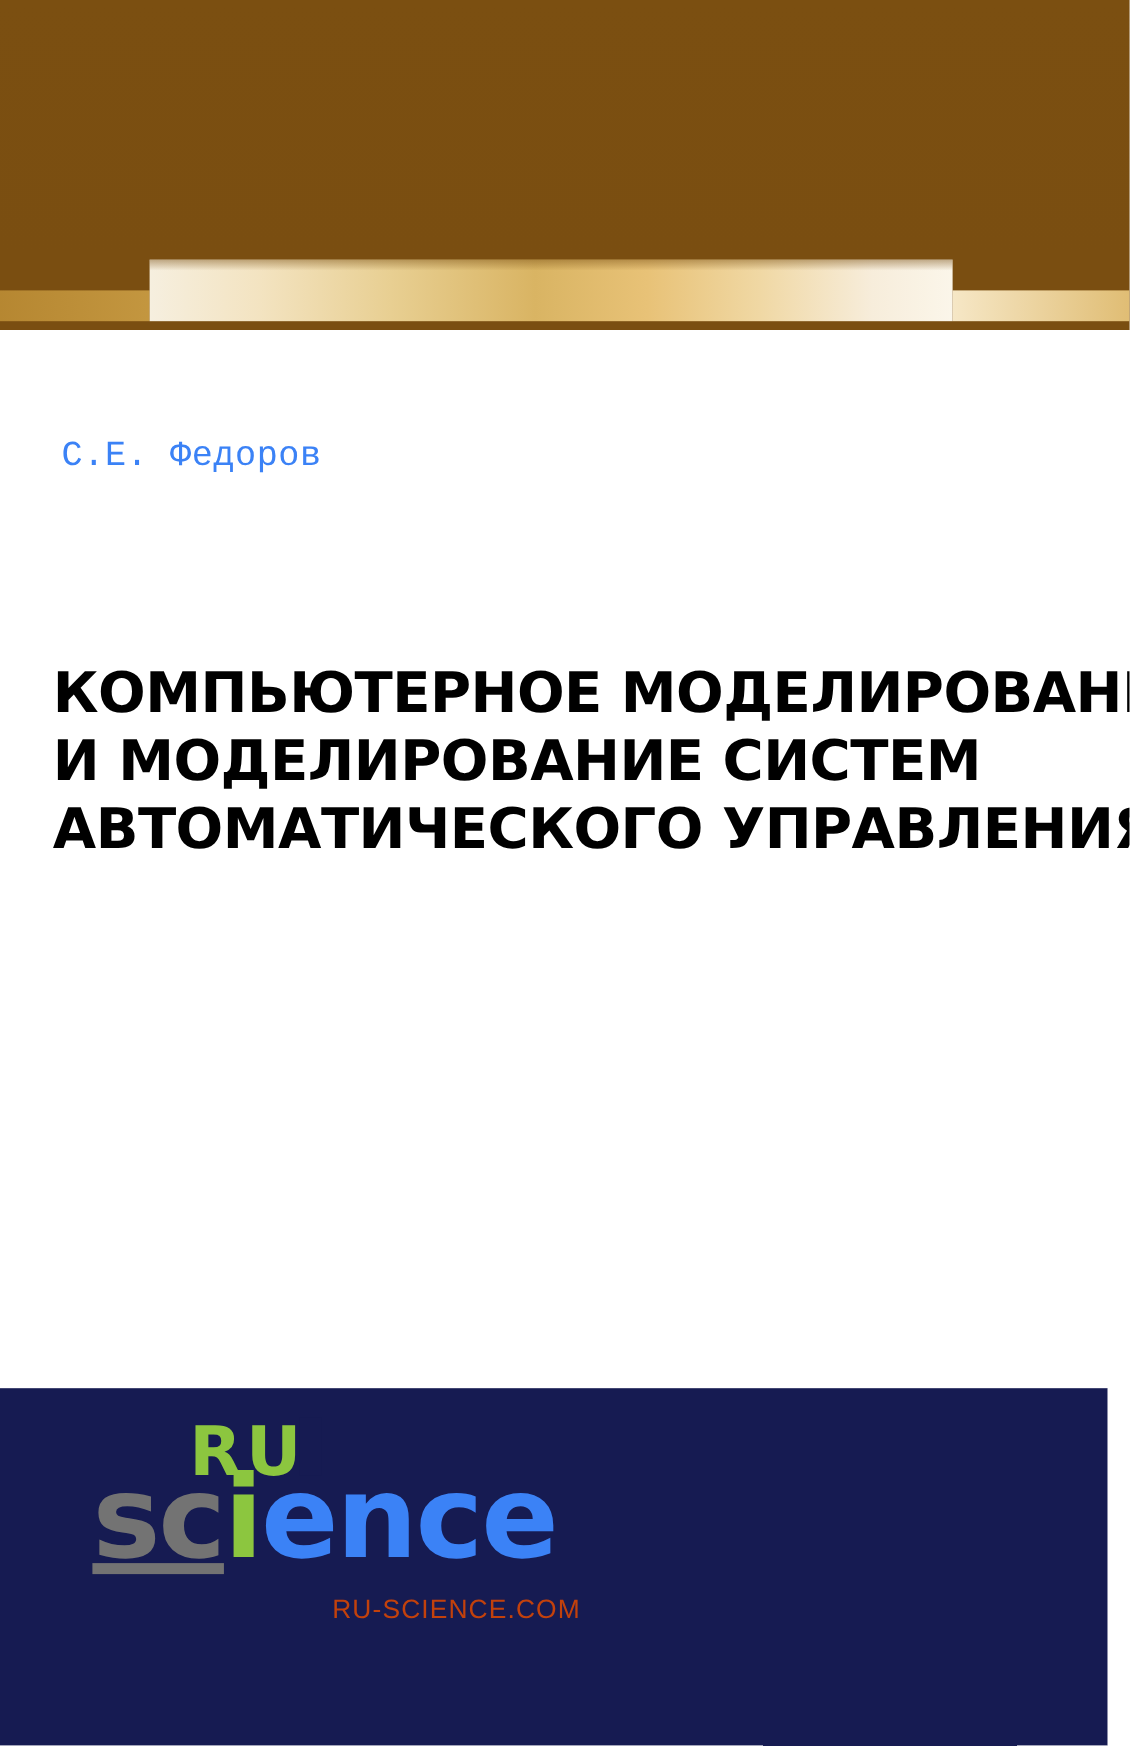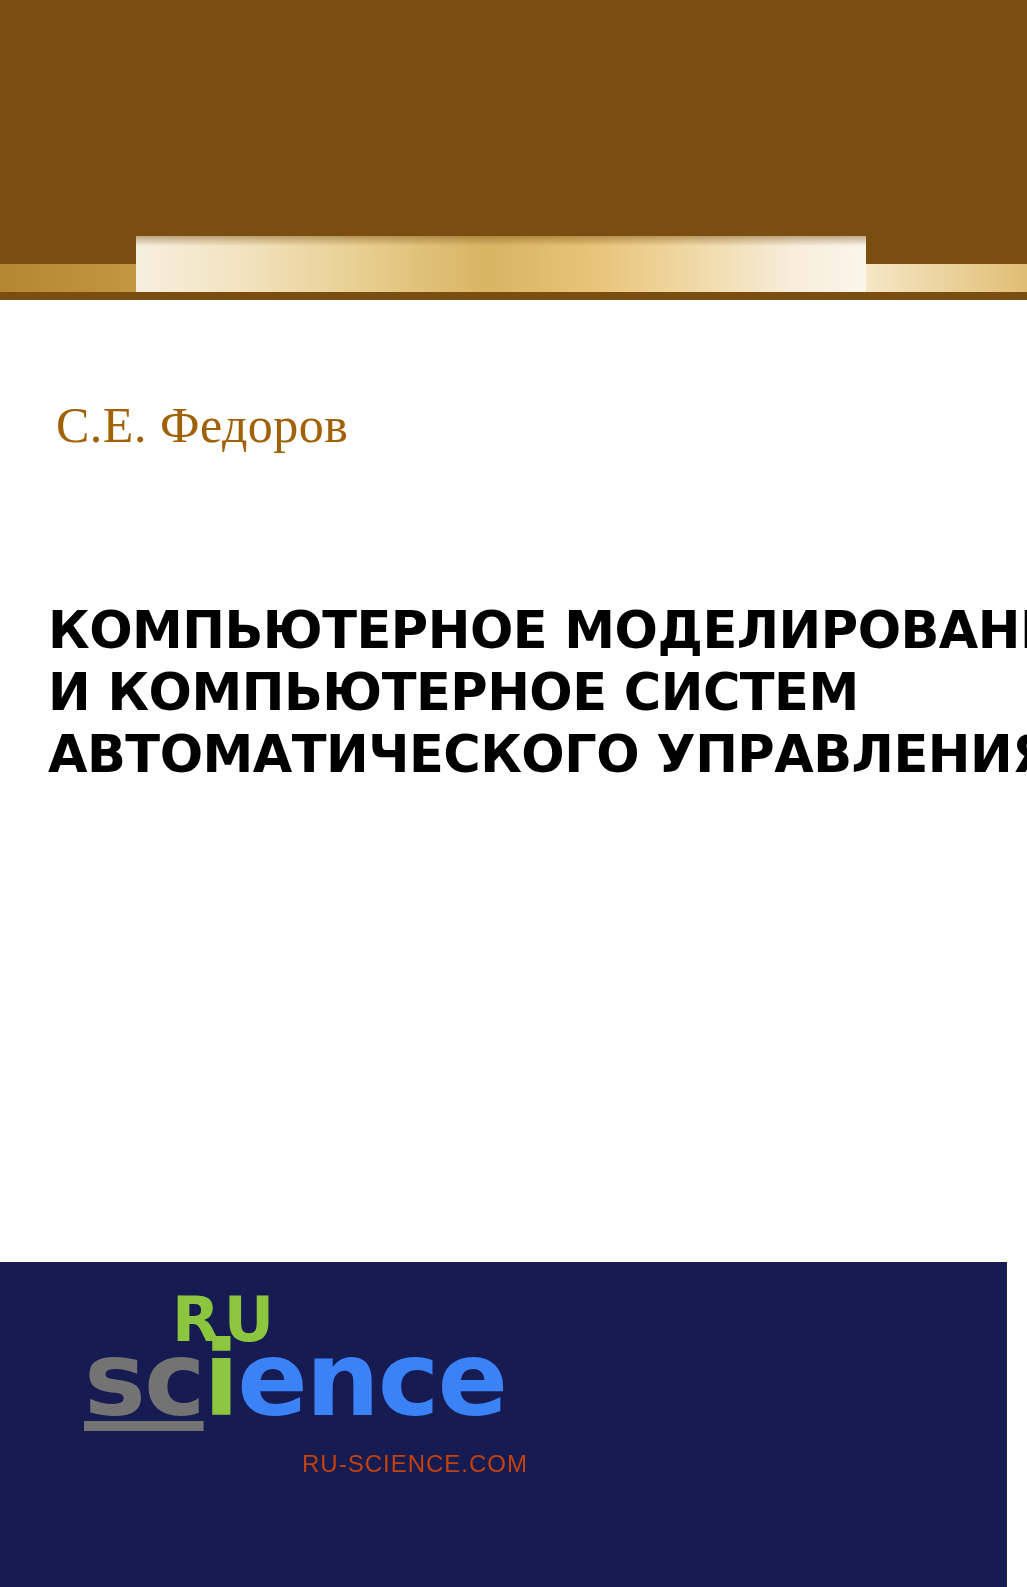--- a/index.html
+++ b/index.html
@@ -77,25 +77,25 @@
     width: 161px;
     height: 28px;
     background: linear-gradient(90deg, #f6e7c6 0%, #e0bd74 100%);
   }
 
   
   .author {
     position: absolute;
     left: 56px;
     top: 396px;
-    font-size: 50px;
-    color: #a16207;
+    font-size: 32px;
+    color: #3b82f6;
     letter-spacing: 0.5px;
     font-weight: 400;
-    font-family: Liberation Serif, serif;
+    font-family: Liberation Mono, monospace;
   }
 
   
   .title {
     position: absolute;
     left: 48px;
     top: 600px;
     width: 900px;
     font-family: "DejaVu Sans", sans-serif;
     font-weight: bold;
@@ -195,21 +195,21 @@
     <div class="band-stripe-left"></div>
     <div class="band-stripe-right"></div>
     <div class="band-stripe"></div>
     <div class="band-stripe-shadow"></div>
   </div>
 
   <div class="author">С.Е. Федоров</div>
 
   <div class="title">
     <span class="line">КОМПЬЮТЕРНОЕ МОДЕЛИРОВАНИЕ</span>
-    <span class="line">И КОМПЬЮТЕРНОЕ СИСТЕМ</span>
+    <span class="line">И МОДЕЛИРОВАНИЕ СИСТЕМ</span>
     <span class="line">АВТОМАТИЧЕСКОГО УПРАВЛЕНИЯ</span>
   </div>
 
 
   <div class="bottom-panel"></div>
   <div class="bottom-panel-right"></div>
 
   <div class="logo">
     <div class="logo-ru">RU</div>
     <div class="logo-bar"></div>

